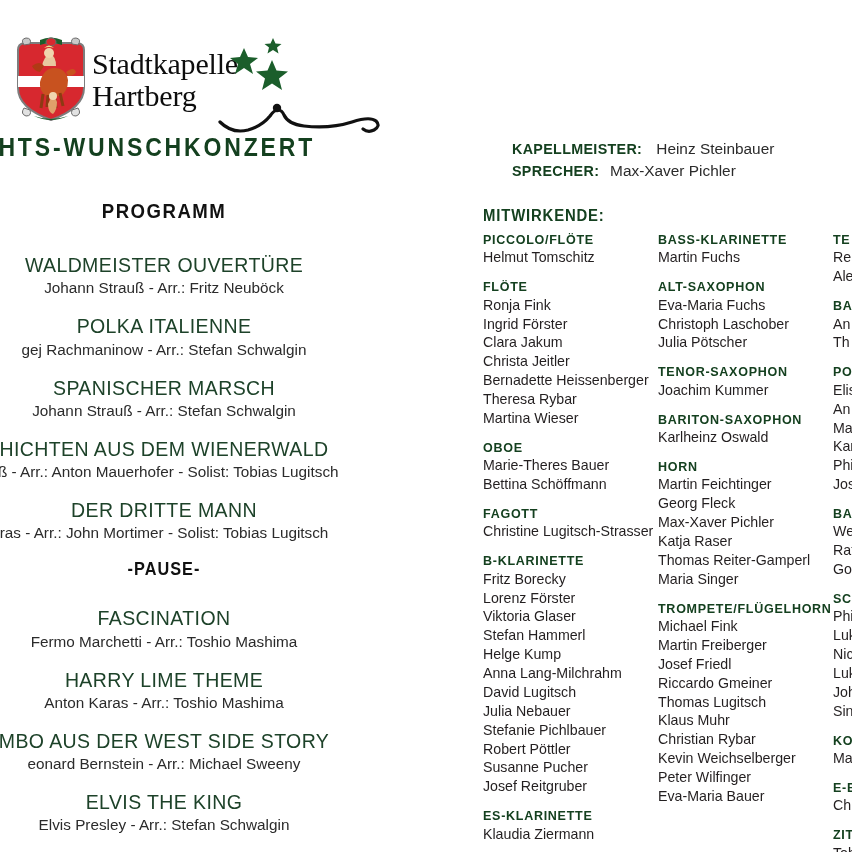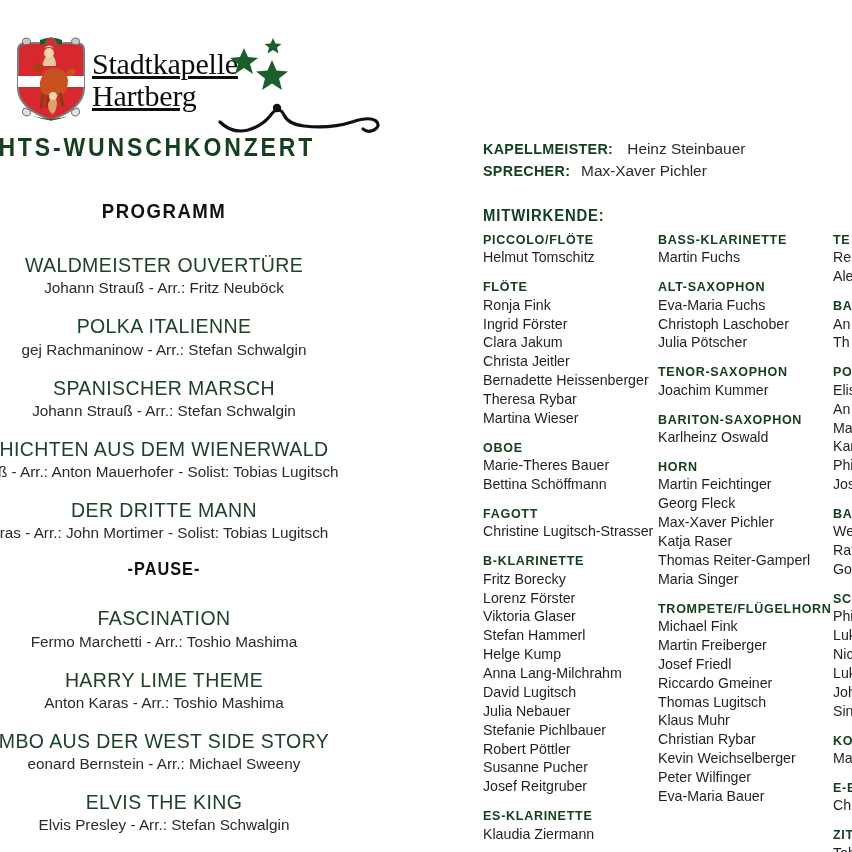--- a/index.html
+++ b/index.html
@@ -44,21 +44,20 @@
 
   .wordmark {
     position: absolute;
     left: 152px;
     top: 20px;
     font-family: "Liberation Serif", "DejaVu Serif", serif;
     font-size: 30px;
     line-height: 1.08;
     color: #0d0d0d;
     letter-spacing: -0.2px;
-    text-decoration: underline;
   }
   .wordmark .line2 {
     display: block;
     padding-right: 14px;
   }
 
   .stars {
     position: absolute;
     left: 280px;
     top: 2px;
@@ -137,20 +136,21 @@
     position: absolute;
     left: 543px;
     top: 138px;
     width: 369px;
   }
   .credit-line {
     font-size: 15.4px;
     line-height: 1.42;
     color: #2b2b2b;
     white-space: nowrap;
+    margin-left: 29px;
   }
   .credit-line .lbl {
     font-family: "Liberation Sans Narrow", "Liberation Sans", sans-serif;
     font-weight: bold;
     letter-spacing: 0.35px;
     color: #14401f;
     display: inline-block;
     transform: scaleX(0.93);
     transform-origin: left center;
   }

